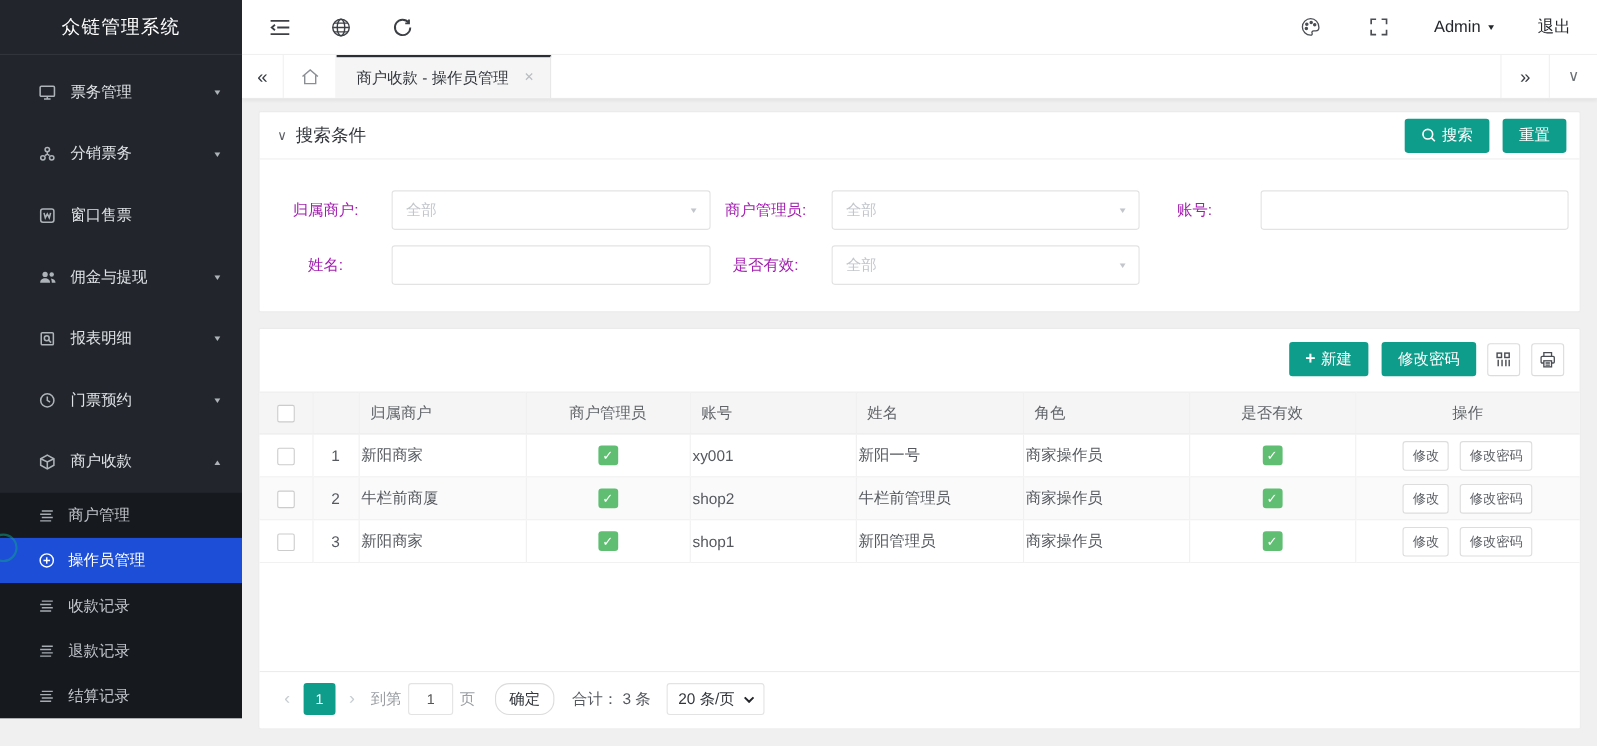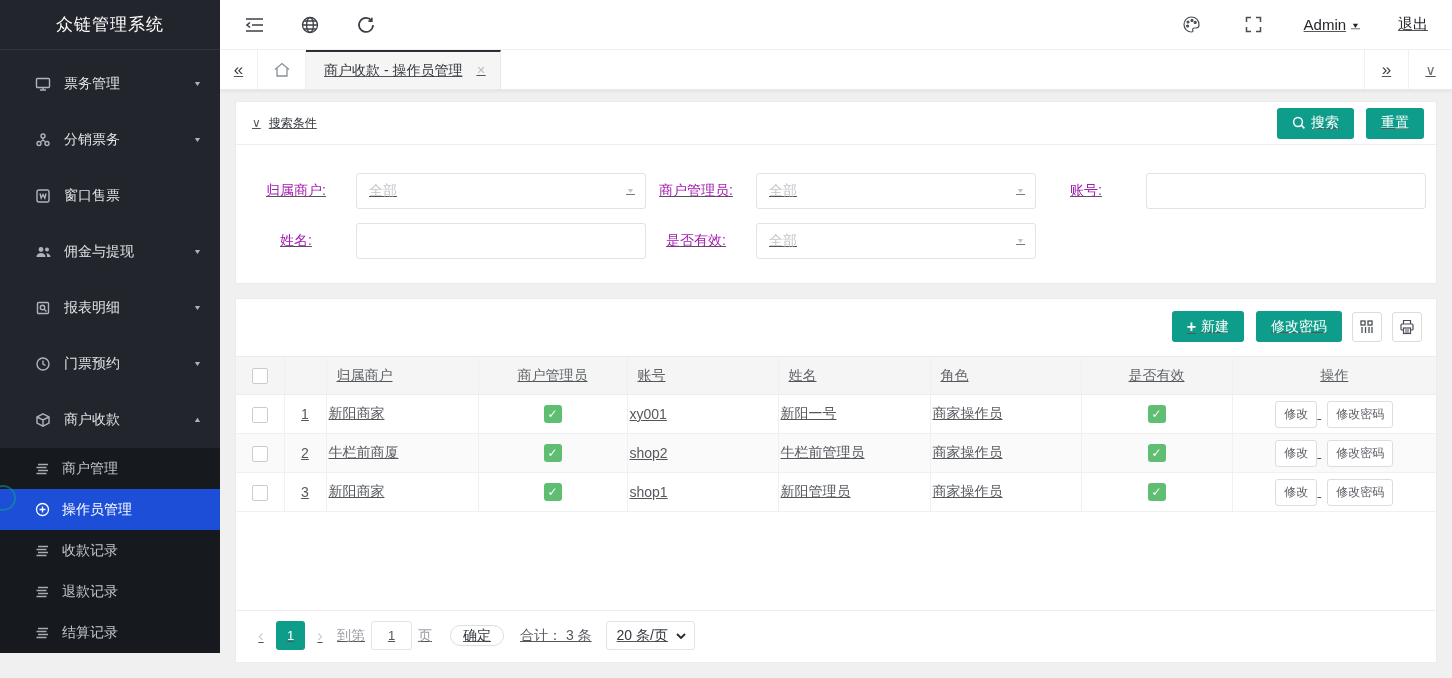--- a/index.html
+++ b/index.html
@@ -16,21 +16,21 @@
   .menu-item .mi-label { flex:1; font-size:14px; }
   .menu-item .mi-caret { font-size:9px; color:#aeb3ba; transform:scaleY(.8); }
   .submenu { background:#16191e; }
   .submenu-item { height:41px; display:flex; align-items:center; padding:0 18px 0 34px; color:#c3c7cd; cursor:pointer; }
   .submenu-item .mi-icon { width:16px; height:16px; margin-right:12px; color:#a7acb3; display:flex; align-items:center; justify-content:center; }
   .submenu-item.active { background:#1d4ed8; color:#fff; }
   .submenu-item.active .mi-icon { color:#fff; }
   .corner-deco { position:absolute; left:-10px; bottom:-12px; width:26px; height:26px; border:2px solid #0e9d8a; border-radius:50%; opacity:.55; }
 
   
-  .main { flex:1; display:flex; flex-direction:column; min-width:0;text-decoration:underline; }
+  .main { flex:1; display:flex; flex-direction:column; min-width:0; }
 
   .topbar { height:50px; background:#fff; border-bottom:1px solid #f0f0f0; display:flex; align-items:center; padding:0 18px 0 24px; }
   .tb-icon { width:20px; height:20px; color:#3c4046; margin-right:36px; cursor:pointer; display:flex; align-items:center; justify-content:center; }
   .tb-spacer { flex:1; }
   .tb-right-icon { width:20px; height:20px; color:#4a4e54; margin-left:42px; cursor:pointer; display:flex; align-items:center; justify-content:center; }
   .tb-user { margin-left:40px; color:#23262b; font-size:15px; display:flex; align-items:center; cursor:pointer; }
   .tb-user .caret { font-size:9px; margin-left:5px; color:#23262b; transform:scaleY(.85); }
   .tb-logout { margin-left:38px; margin-right:6px; color:#23262b; font-size:15px; cursor:pointer; }
 
   .tabbar { height:40px; background:#fff; border-bottom:1px solid #e9e9e9; box-shadow:0 2px 3px rgba(0,0,0,.05); display:flex; align-items:stretch; position:relative; z-index:2; }
@@ -41,21 +41,21 @@
   .tab-fill { flex:1; }
   .tab-more { width:44px; display:flex; align-items:center; justify-content:center; color:#3c4046; font-size:17px; border-left:1px solid #f0f0f0; cursor:pointer; }
   .tab-collapse { width:44px; display:flex; align-items:center; justify-content:center; color:#6b7076; font-size:14px; border-left:1px solid #f0f0f0; cursor:pointer; }
 
   .content { flex:1; padding:11px 15px 15px 15px; overflow:hidden; display:flex; flex-direction:column; }
 
   .panel { background:#fff; border:1px solid #ebebeb; border-radius:2px; }
   .search-panel { flex-shrink:0; }
   .search-head { height:43px; display:flex; align-items:center; padding:0 12px 0 16px; border-bottom:1px solid #efefef; }
   .search-caret { color:#5a5e64; font-size:12px; margin-right:8px; cursor:pointer; }
-  .search-title { color:#33373d; font-size:12px; flex:1; }
+  .search-title { color:#33373d; font-size:16px; flex:1; }
   .btn { display:inline-flex; align-items:center; justify-content:center; background:#0e9d8a; color:#fff; border:none; border-radius:3px; font-size:14px; height:31px; padding:0 15px; cursor:pointer; font-family:inherit; }
   .btn + .btn { margin-left:12px; }
   .btn .b-icon { margin-right:5px; display:flex; }
   .btn .b-plus { margin-right:5px; font-size:16px; font-weight:bold; line-height:1; }
 
   .search-form { padding:14px 10px 24px 10px; }
   .form-row { display:flex; align-items:center; margin-top:14px; }
   .f-label { width:110px; text-align:center; padding-right:10px; color:#a21caf; font-size:14px; }
   .f-select { height:36px; border:1px solid #e3e3e3; border-radius:3px; background:#fff; display:flex; align-items:center; padding:0 10px 0 12px; color:#c2c6cc; cursor:pointer; }
   .f-select .sel-text { flex:1; font-size:14px; }
@@ -78,21 +78,21 @@
   .check-true { width:18px; height:18px; border-radius:3px; background:#5fbe72; color:#fff; font-size:12px; display:inline-flex; align-items:center; justify-content:center; vertical-align:middle; }
   .mini-btn { display:inline-block; border:1px solid #ddd; border-radius:3px; background:#fff; color:#5a5e64; font-size:12px; padding:4px 8px; cursor:pointer; font-family:inherit; }
   .mini-btn + .mini-btn { margin-left:6px; }
 
   .table-fill { flex:1; background:#fff; }
   .pager { border-top:1px solid #ececec; padding:10px 14px 12px 14px; display:flex; align-items:center; background:#fff; }
   .pg-arrow { color:#c8ccd1; font-size:16px; width:22px; text-align:center; cursor:pointer; }
   .pg-current { width:29px; height:29px; background:#0e9d8a; color:#fff; border-radius:3px; display:flex; align-items:center; justify-content:center; font-size:13px; margin:0 4px; cursor:pointer; }
   .pg-text { color:#9a9ea3; margin:0 6px; font-size:14px; }
   .pg-input { width:41px; height:29px; border:1px solid #e3e3e3; border-radius:3px; text-align:center; font-size:13px; color:#555; outline:none; font-family:inherit; }
-  .pg-confirm { height:21px; padding:0 12px; border:1px solid #dcdcdc; border-radius:13px; background:#fff; color:#33373d; font-size:14px; margin-left:12px; cursor:pointer; font-family:inherit; }
+  .pg-confirm { height:29px; padding:0 12px; border:1px solid #dcdcdc; border-radius:13px; background:#fff; color:#33373d; font-size:14px; margin-left:12px; cursor:pointer; font-family:inherit; }
   .pg-total { color:#55595f; margin-left:16px; font-size:14px; }
   .pg-size { height:29px; border:1px solid #e3e3e3; border-radius:3px; display:flex; align-items:center; padding:0 8px 0 10px; margin-left:14px; color:#33373d; font-size:14px; cursor:pointer; background:#fff; }
   .pg-size svg { margin-left:8px; }
 </style>
 </head>
 <body>
 
 <div class="app">
 
   <aside class="sidebar">

